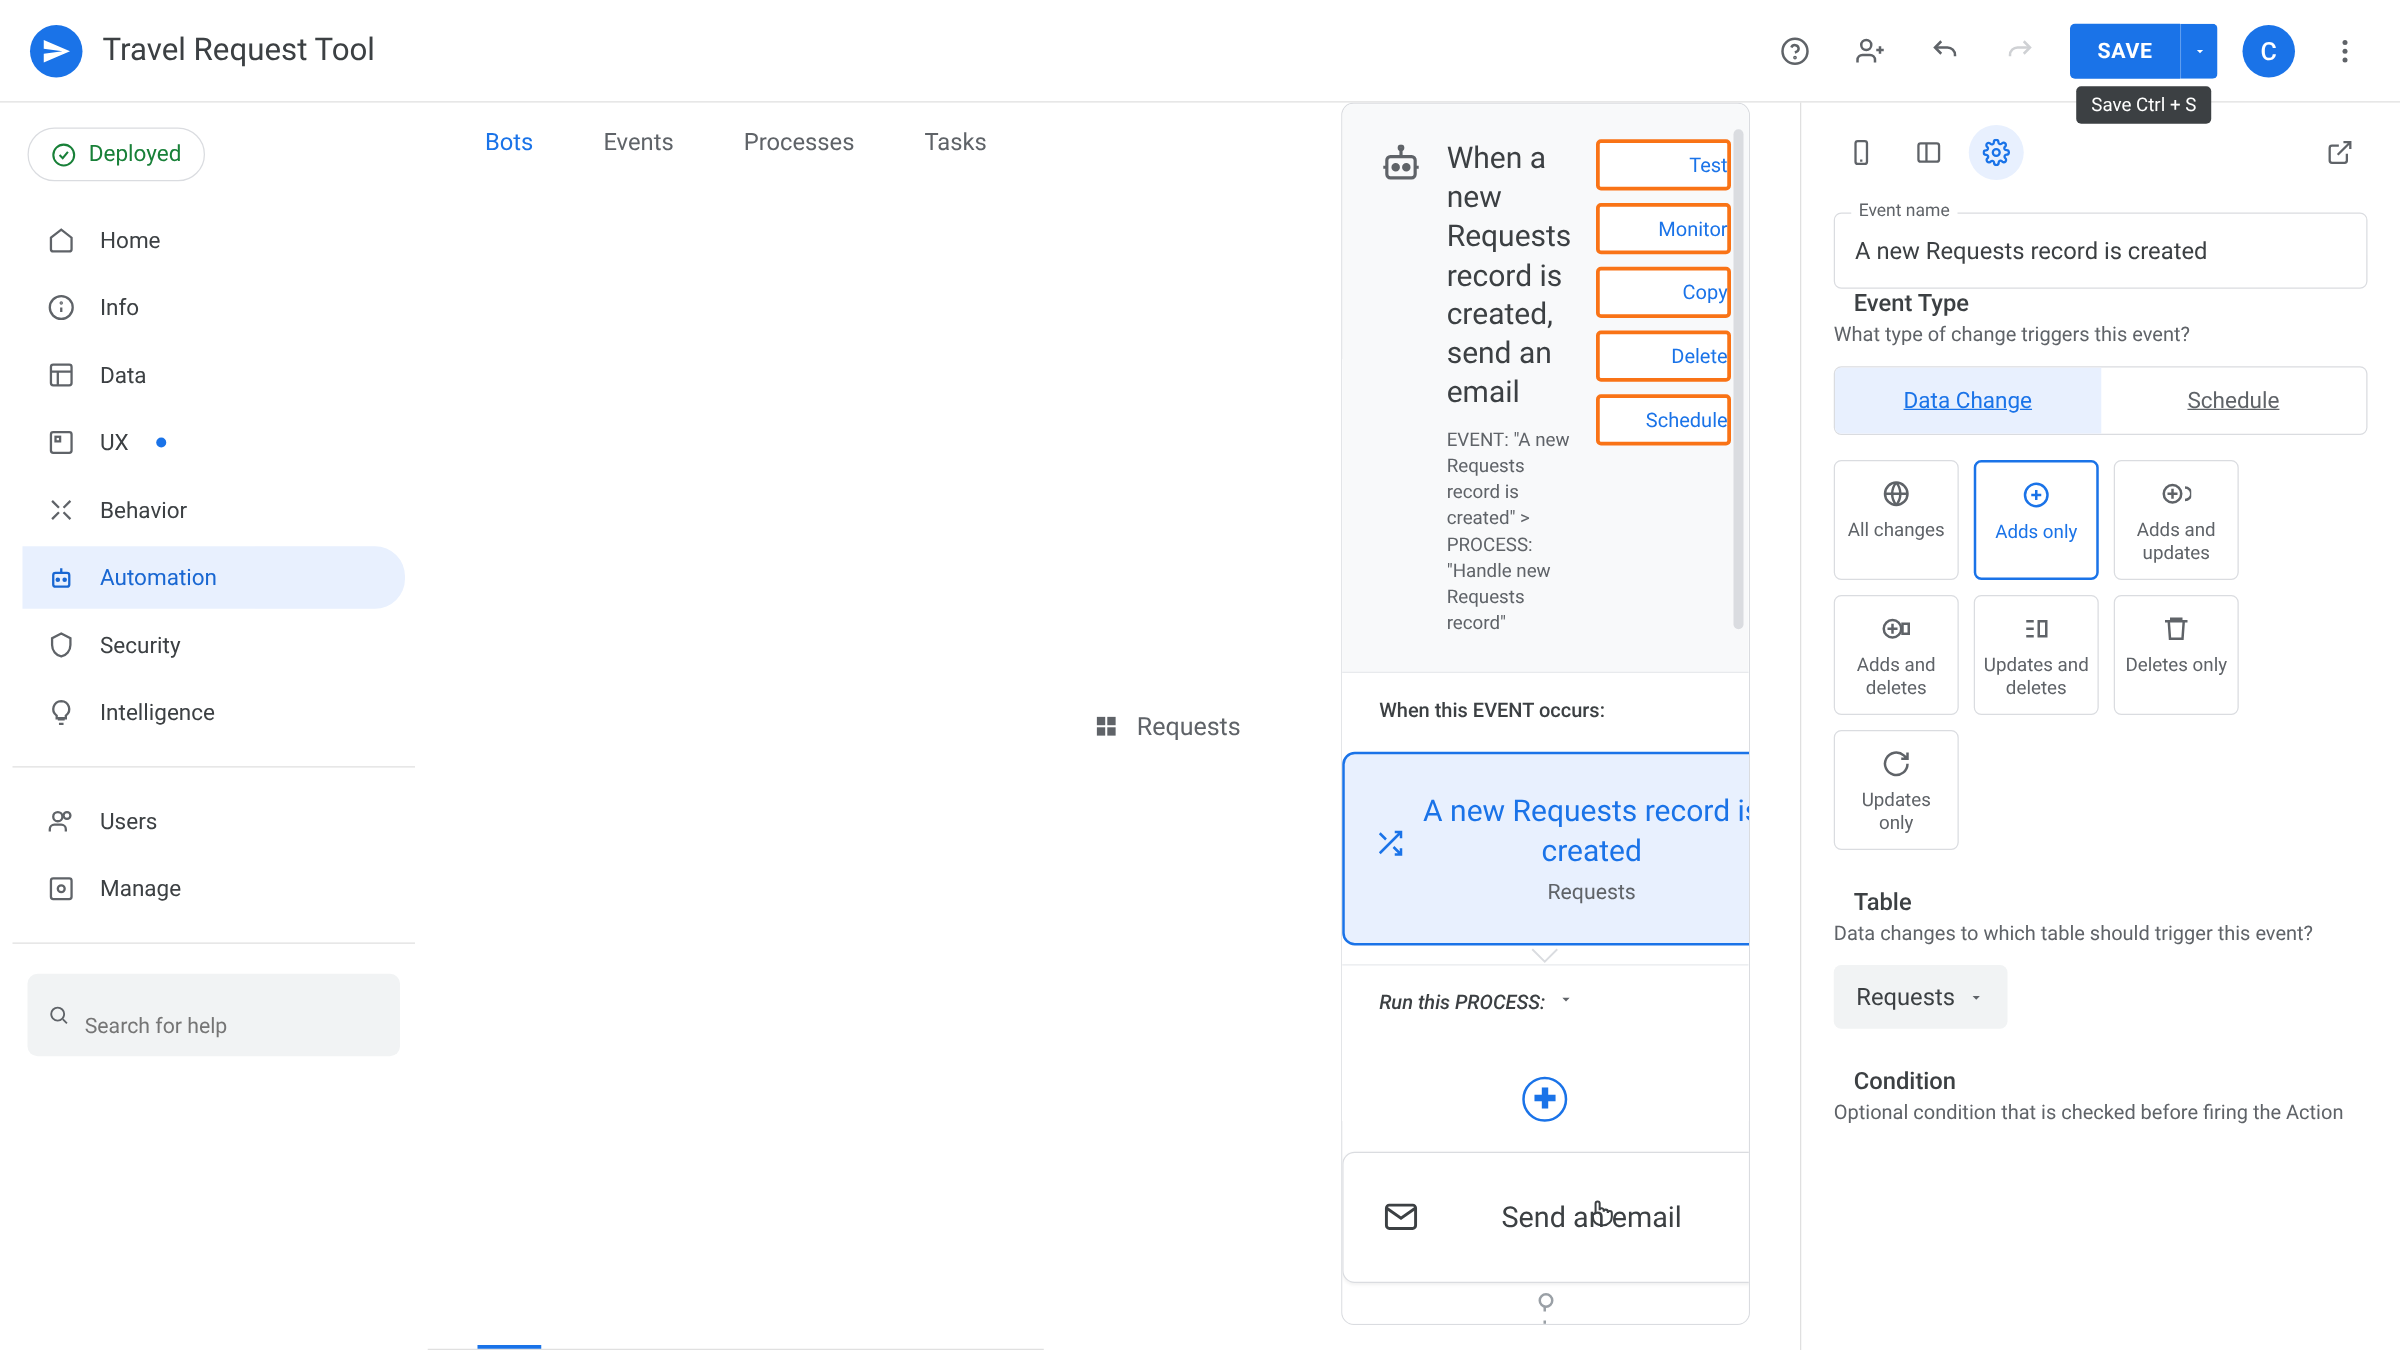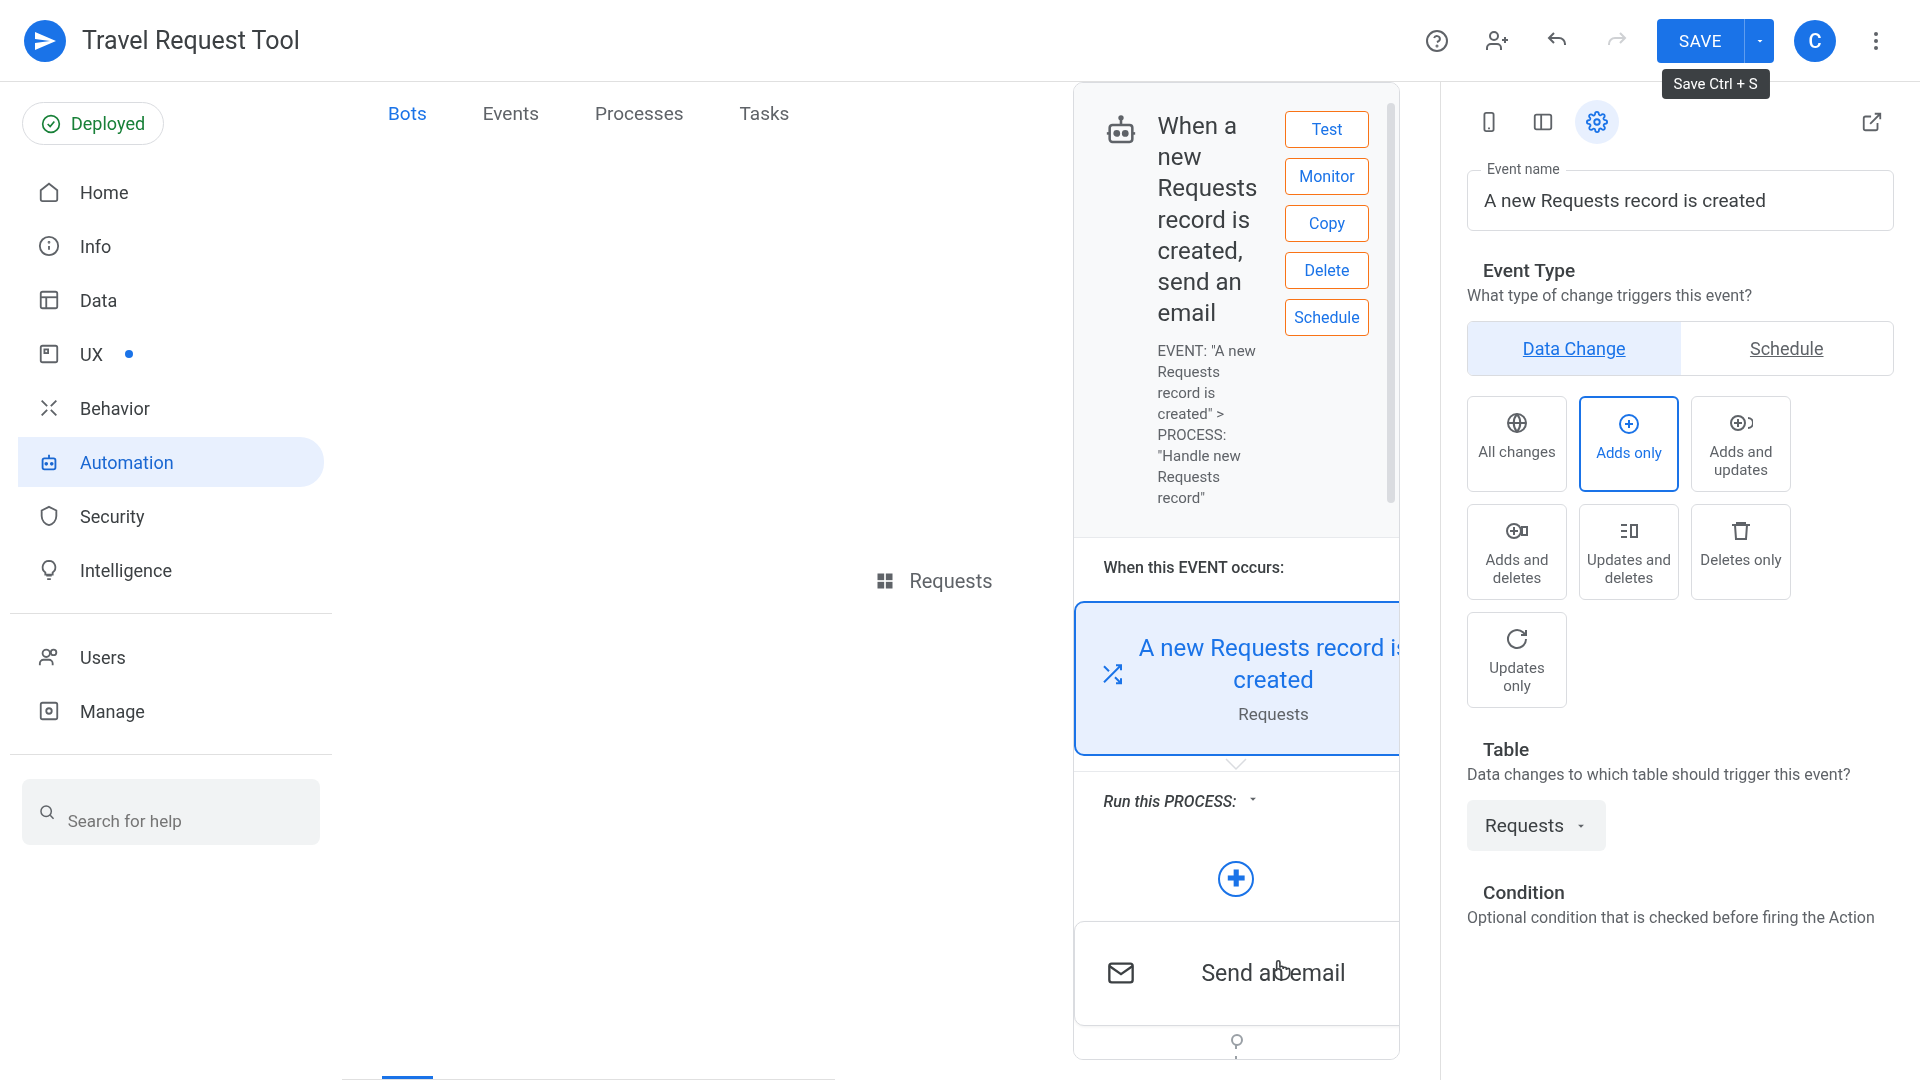--- a/index.html
+++ b/index.html
@@ -8,21 +8,21 @@
 
 .topbar { height: 82px; display: flex; align-items: center; padding: 0 24px; border-bottom: 1px solid #e0e0e0; gap: 16px; }
 .logo { width: 42px; height: 42px; background: #1a73e8; border-radius: 50%; display: flex; align-items: center; justify-content: center; }
 .logo svg { fill: #fff; }
 .app-title { font-size: 25px; font-weight: 400; color: #3c4043; flex: 1; }
 .top-actions { display: flex; align-items: center; gap: 20px; }
 .icon-btn { width: 40px; height: 40px; display: flex; align-items: center; justify-content: center; border-radius: 50%; cursor: pointer; color: #5f6368; }
 .icon-btn svg { width: 24px; height: 24px; }
 .redo-btn { color: #cfd1d4; }
 .save-group { display: flex; align-items: center; position: relative; }
-.save-btn { background: #1a73e8; color: #fff; padding: 0 22px; height: 44px; border: none; border-radius: 4px 0 0 4px; font-size: 17px; font-weight: 400; cursor: pointer; letter-spacing: 0.5px; }
+.save-btn { background: #1a73e8; color: #fff; padding: 0 22px; height: 44px; border: none; border-radius: 4px 0 0 4px; font-size: 17px; font-weight: 700; cursor: pointer; letter-spacing: 0.5px; }
 .save-dd { background: #1a73e8; color: #fff; width: 30px; height: 44px; border: none; border-left: 1px solid rgba(255,255,255,0.3); border-radius: 0 4px 4px 0; cursor: pointer; display: flex; align-items: center; justify-content: center; }
 .tooltip-save { position: absolute; top: 50px; left: 50%; transform: translateX(-50%); background: #3c4043; color: #fff; padding: 6px 12px; border-radius: 4px; font-size: 15px; white-space: nowrap; }
 .avatar { width: 42px; height: 42px; border-radius: 50%; background: #1a73e8; color: #fff; display: flex; align-items: center; justify-content: center; font-size: 20px; font-weight: 500; }
 
 
 .main { display: flex; height: calc(100% - 82px); }
 
 
 .sidebar { width: 342px; padding: 20px 10px; display: flex; flex-direction: column; }
 .deployed-chip { display: inline-flex; align-items: center; gap: 10px; border: 1px solid #dadce0; border-radius: 24px; padding: 10px 18px; margin: 0 12px 20px; color: #188038; font-size: 18px; width: fit-content; }
@@ -45,21 +45,21 @@
 .breadcrumb svg { width: 20px; height: 20px; }
 
 .canvas-wrap { flex: 1; padding: 0 40px 20px 40px; overflow: hidden; position: relative; }
 .bot-card { border: 1px solid #dadce0; border-radius: 10px; background: #fff; height: 100%; overflow-y: auto; position: relative; }
 .bot-header { background: #f8f9fa; padding: 28px 30px; display: flex; gap: 20px; border-bottom: 1px solid #e8eaed; }
 .bot-icon { width: 34px; height: 34px; color: #5f6368; flex-shrink: 0; margin-top: 4px; }
 .bot-title-block { flex: 1; }
 .bot-title { font-size: 24px; color: #3c4043; line-height: 1.3; }
 .bot-sub { font-size: 15px; color: #5f6368; margin-top: 12px; max-width: 480px; line-height: 1.4; }
 .bot-actions { display: flex; flex-wrap: wrap; gap: 10px; justify-content: flex-end; width: 290px; align-content: flex-start; }
-.bot-action-btn { border: 1px solid #f97316; background: #fff; border-radius: 4px; padding: 8px 0; width: 84px; font-size: 16px; color: #1a73e8; cursor: pointer; text-align: center; }
+.bot-action-btn { border: 3px solid #f97316; background: #fff; border-radius: 4px; padding: 8px 0; width: 108px; font-size: 16px; color: #1a73e8; cursor: pointer; text-align: right; }
 
 .section-label { padding: 20px 30px 10px; font-size: 16px; color: #3c4043; font-weight: 500; }
 .section-label.process { display: flex; align-items: flex-start; gap: 10px; font-style: italic; }
 
 .event-card { width: 400px; margin: 14px auto 30px; border: 2px solid #1a73e8; background: #e8f0fe; border-radius: 10px; padding: 30px 24px; position: relative; text-align: center; }
 .event-card .kebab { position: absolute; top: 12px; right: 14px; color: #5f6368; cursor: pointer; font-size: 22px; }
 .event-card .shuffle { position: absolute; left: 24px; top: 50%; transform: translateY(-70%); color: #1a73e8; }
 .event-card-title { font-size: 24px; color: #1a73e8; line-height: 1.3; padding: 0 30px; }
 .event-card-sub { font-size: 17px; color: #5f6368; margin-top: 8px; }
 
@@ -81,21 +81,21 @@
 
 .scroll-thumb { position: absolute; right: 4px; top: 20px; width: 8px; height: 400px; background: #dadce0; border-radius: 4px; }
 
 
 .right { width: 480px; border-left: 1px solid #e0e0e0; padding: 18px 26px; overflow-y: auto; position: relative; }
 .right-toolbar { display: flex; align-items: center; gap: 10px; margin-bottom: 26px; }
 .rt-btn { width: 44px; height: 44px; border-radius: 50%; display: flex; align-items: center; justify-content: center; color: #5f6368; cursor: pointer; }
 .rt-btn.active { background: #e8f0fe; color: #1a73e8; }
 .rt-spacer { flex: 1; }
 
-.field-wrap { position: relative; margin-bottom: 28px; }
+.field-wrap { position: relative; }
 .field-label { position: absolute; top: -9px; left: 14px; background: #fff; padding: 0 6px; font-size: 14px; color: #5f6368; }
 .field-input { width: 100%; border: 1px solid #dadce0; border-radius: 6px; padding: 18px 16px; font-size: 19px; color: #3c4043; outline: none; }
 
 .section-title { font-size: 19px; color: #3c4043; font-weight: 500; margin-bottom: 4px; margin-left: 16px; }
 .section-desc { font-size: 16px; color: #5f6368; margin-bottom: 16px; }
 
 .seg-toggle { display: flex; border: 1px solid #dadce0; border-radius: 6px; overflow: hidden; margin-bottom: 20px; }
 .seg-item { flex: 1; text-align: center; padding: 16px 4px; font-size: 18px; color: #5f6368; cursor: pointer; text-decoration: underline; }
 .seg-item.active { background: #e8f0fe; color: #1a73e8; }
 

